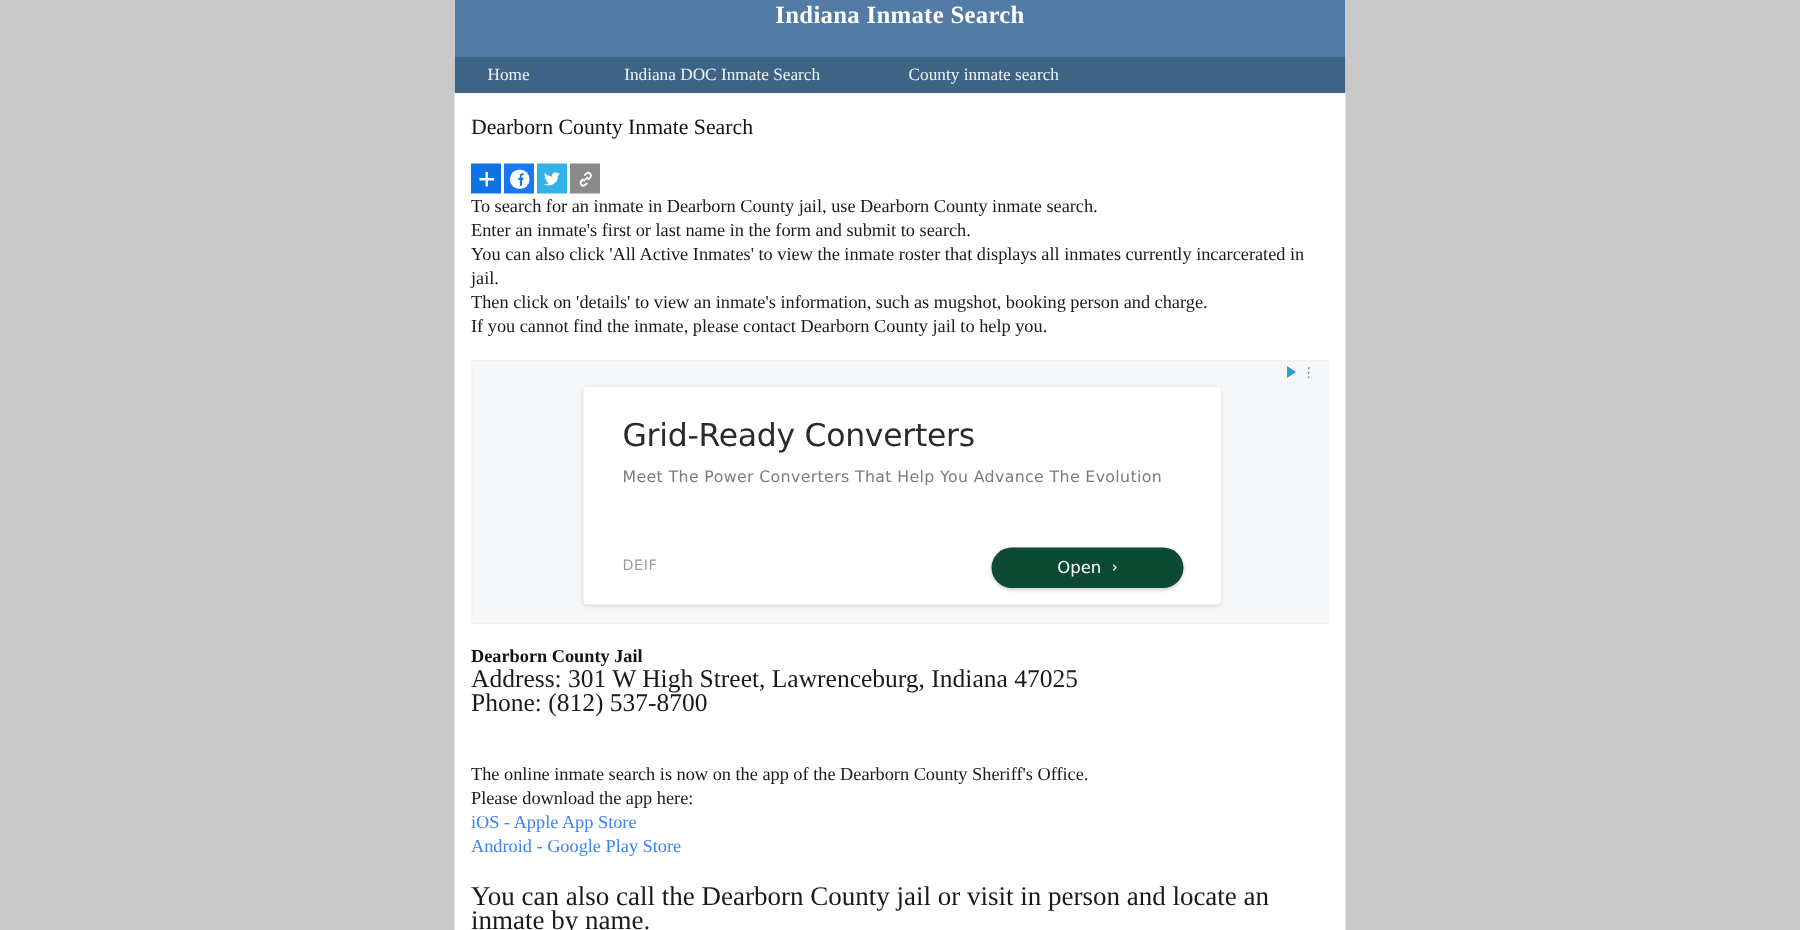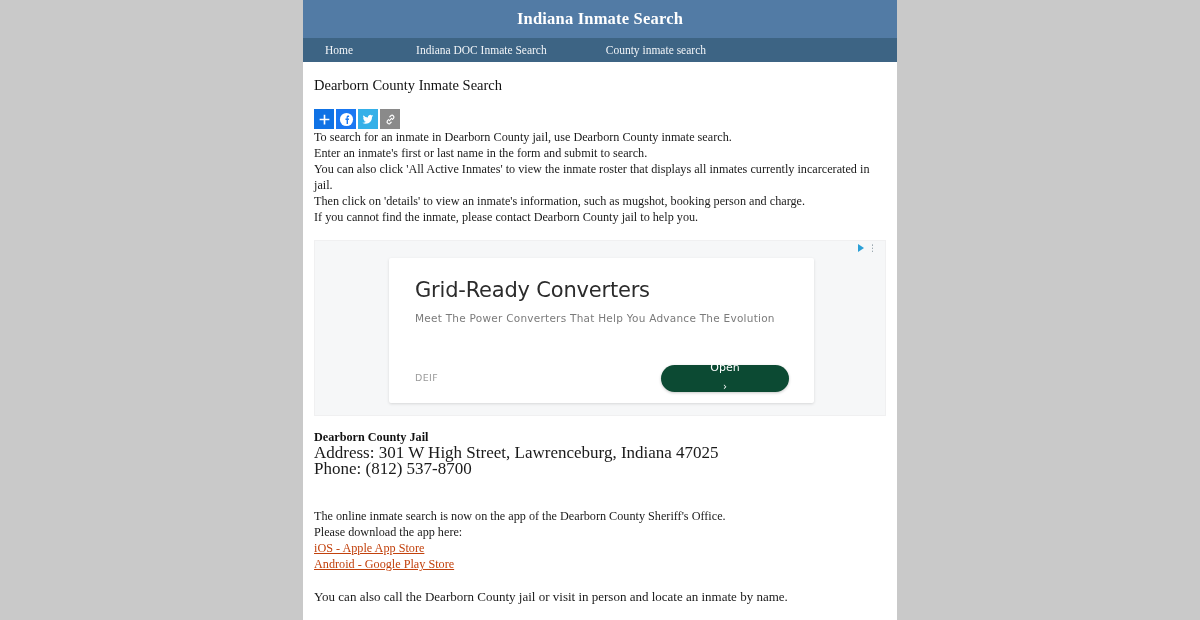--- a/index.html
+++ b/index.html
@@ -29,21 +29,20 @@
     height: 620px;
     background: #ffffff;
     overflow: hidden;
   }
 
   
   .site-header {
     height: 38px;
     background: #527ba5;
     display: flex;
-    align-items: center;
     justify-content: center;
   }
   .site-title {
     color: #ffffff;
     font-size: 16.5px;
     font-weight: bold;
     letter-spacing: 0.2px;
     font-family: "Liberation Serif", "DejaVu Serif", serif;
   }
 
@@ -184,25 +183,24 @@
     bottom: 11px;
     width: 128px;
     height: 27px;
     background: #0c4a33;
     border-radius: 14px;
     color: #ffffff;
     font-family: "DejaVu Sans", "Liberation Sans", sans-serif;
     font-size: 11px;
     display: flex;
     align-items: center;
-    justify-content: flex-end;
+    justify-content: center;
     gap: 7px;
     cursor: pointer;
     box-shadow: 0 1px 3px rgba(0,0,0,0.22);
-    flex-direction: column;
   }
   .ad-open-btn .chev { font-size: 10px; }
 
   
   .jail-info { margin-top: 13px; }
   .jail-name {
     font-size: 12.2px;
     font-weight: bold;
     color: #111;
     line-height: 16px;
@@ -216,28 +214,27 @@
   .app-block { margin-top: 31px; }
   .app-line {
     font-size: 12.2px;
     line-height: 16px;
     color: #1a1a1a;
   }
   .app-link {
     display: block;
     font-size: 12.2px;
     line-height: 16px;
-    color: #c2410c;
-    text-decoration: underline;
+    color: #3b82f6;
     cursor: pointer;
   }
 
   .call-line {
     margin-top: 17px;
-    font-size: 13px;
+    font-size: 18px;
     line-height: 16px;
     color: #1a1a1a;
   }
 </style>
 </head>
 <body>
 
 <div id="page">
   <div class="container">
 

